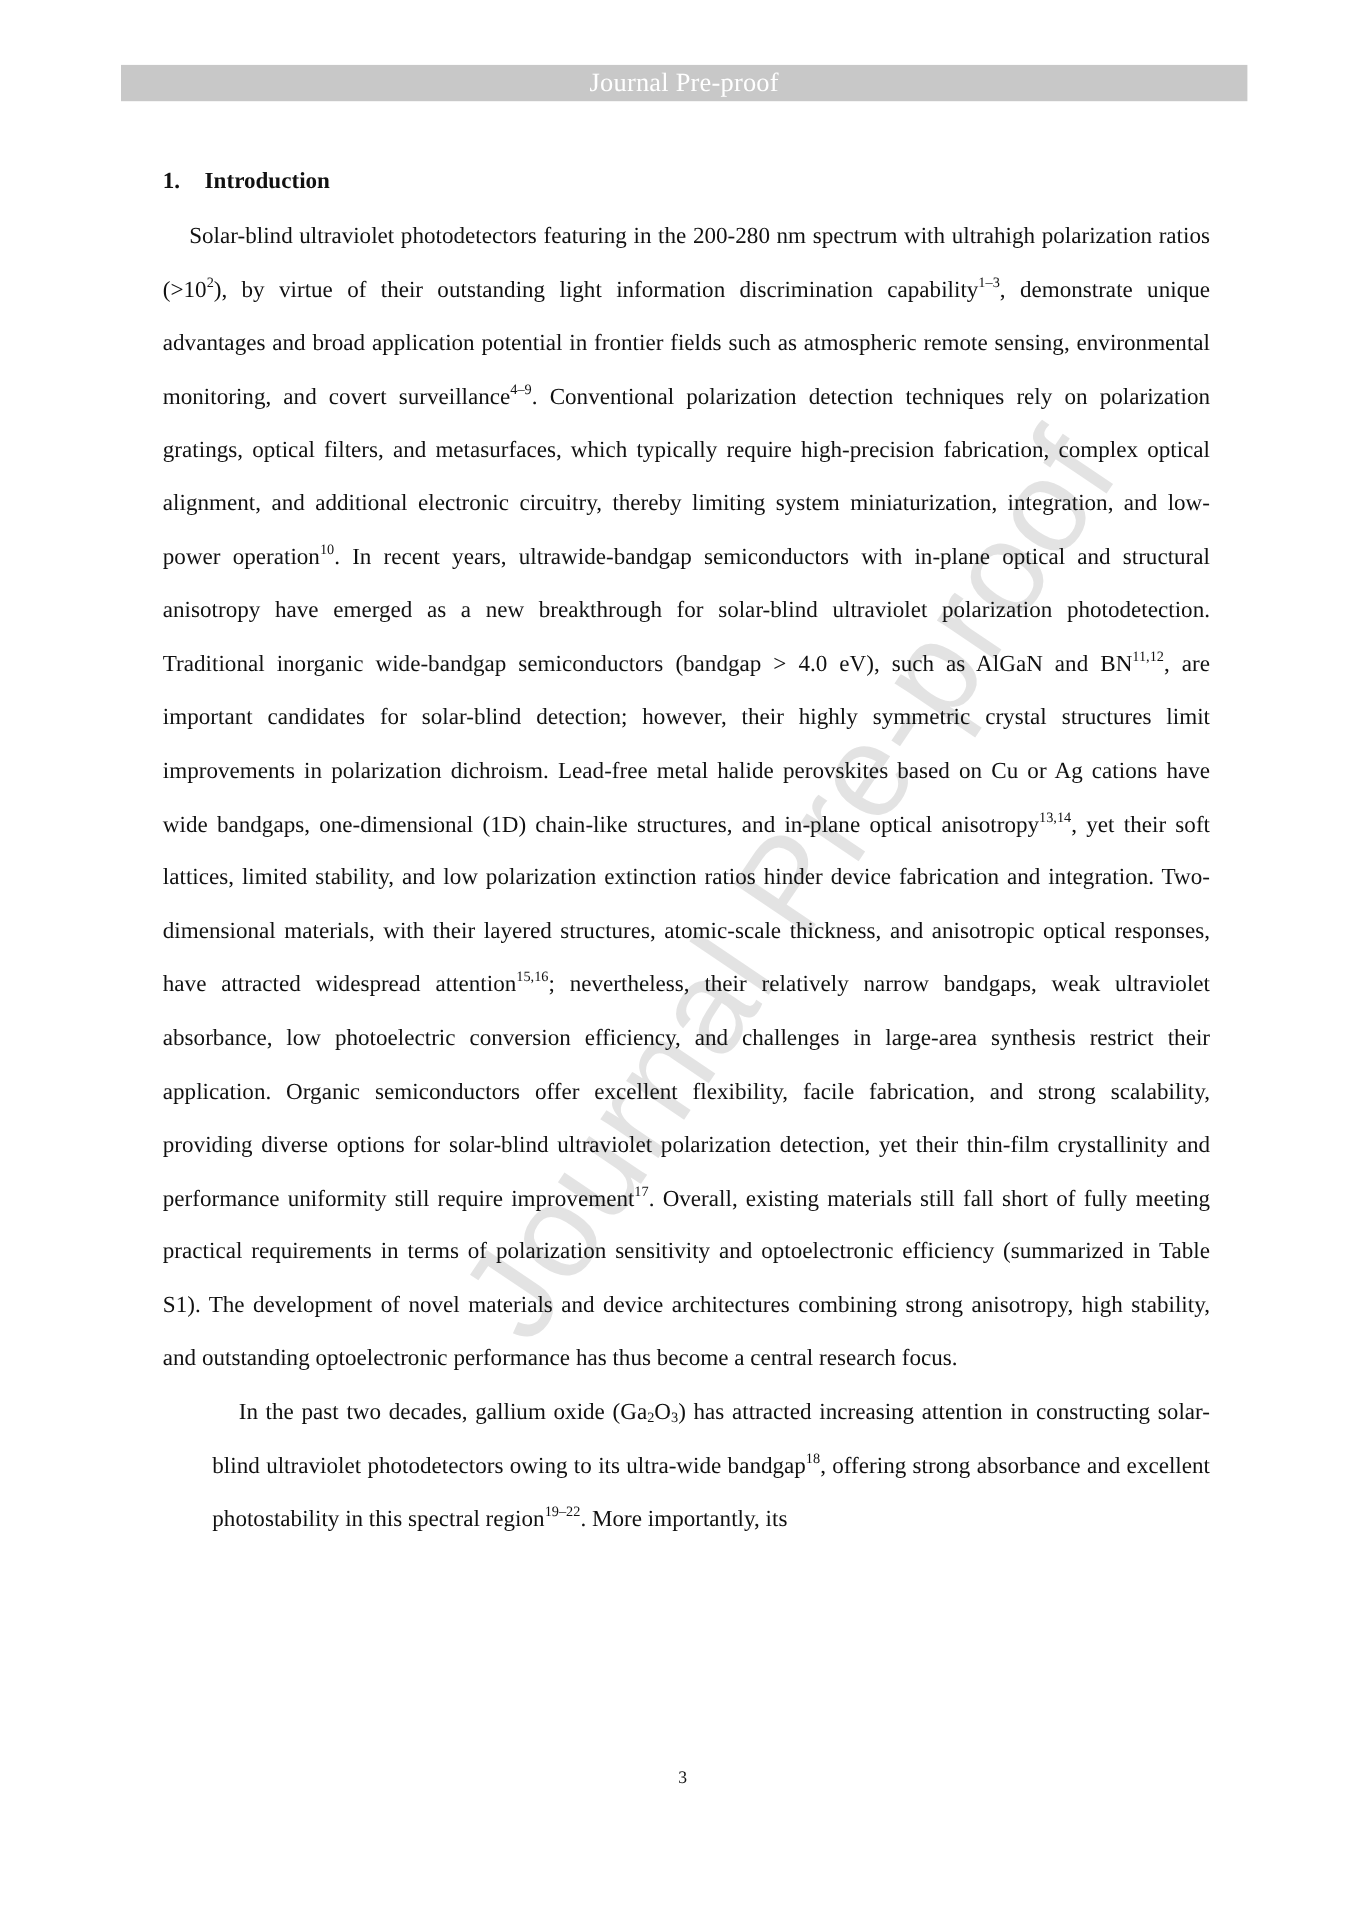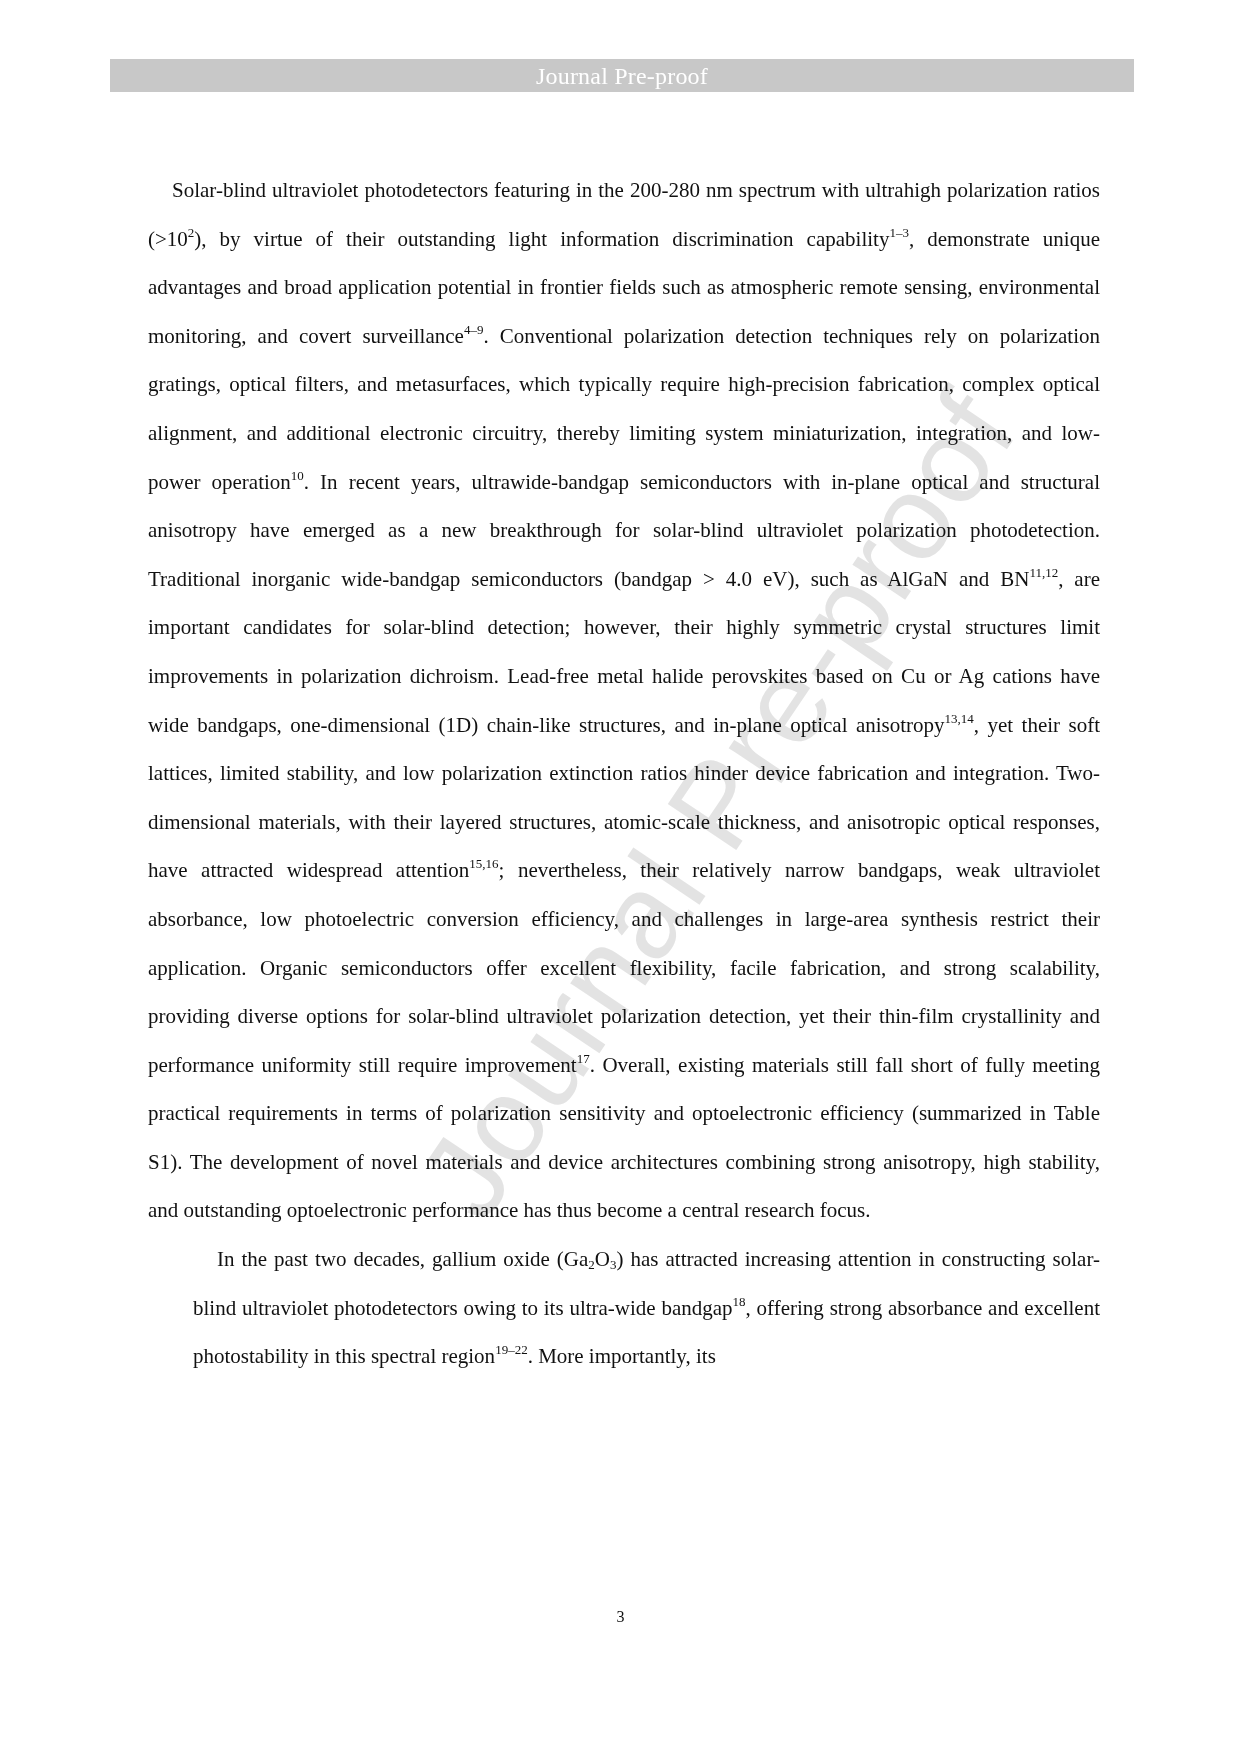--- a/index.html
+++ b/index.html
@@ -95,19 +95,22 @@
 </head>
 <body>
 
 <div class="header-bar">
   <span class="header-title">Journal Pre-proof</span>
 </div>
 
 <div class="watermark">Journal Pre-proof</div>
 
 <div class="content">
+  <h2 class="section-heading">
+    <span class="num">1.</span><span>Introduction</span>
+  </h2>
 
   <p class="para p1"><span>Solar-blind ultraviolet photodetectors featuring in the 200-280 nm spectrum with ultrahigh polarization ratios (&gt;10</span><sup>2</sup><span>), by virtue of their outstanding light information discrimination capability</span><sup>1–3</sup><span>, demonstrate unique advantages and broad application potential in frontier fields such as atmospheric remote sensing, environmental monitoring, and covert surveillance</span><sup>4–9</sup><span>. Conventional polarization detection techniques rely on polarization gratings, optical filters, and metasurfaces, which typically require high-precision fabrication, complex optical alignment, and additional electronic circuitry, thereby limiting system miniaturization, integration, and low-power operation</span><sup>10</sup><span>. In recent years, ultrawide-bandgap semiconductors with in-plane optical and structural anisotropy have emerged as a new breakthrough for solar-blind ultraviolet polarization photodetection. Traditional inorganic wide-bandgap semiconductors (bandgap &gt; 4.0 eV), such as AlGaN and BN</span><sup>11,12</sup><span>, are important candidates for solar-blind detection; however, their highly symmetric crystal structures limit improvements in polarization dichroism. Lead-free metal halide perovskites based on Cu or Ag cations have wide bandgaps, one-dimensional (1D) chain-like structures, and in-plane optical anisotropy</span><sup>13,14</sup><span>, yet their soft lattices, limited stability, and low polarization extinction ratios hinder device fabrication and integration. Two-dimensional materials, with their layered structures, atomic-scale thickness, and anisotropic optical responses, have attracted widespread attention</span><sup>15,16</sup><span>; nevertheless, their relatively narrow bandgaps, weak ultraviolet absorbance, low photoelectric conversion efficiency, and challenges in large-area synthesis restrict their application. Organic semiconductors offer excellent flexibility, facile fabrication, and strong scalability, providing diverse options for solar-blind ultraviolet polarization detection, yet their thin-film crystallinity and performance uniformity still require improvement</span><sup>17</sup><span>. Overall, existing materials still fall short of fully meeting practical requirements in terms of polarization sensitivity and optoelectronic efficiency (summarized in Table S1). The development of novel materials and device architectures combining strong anisotropy, high stability, and outstanding optoelectronic performance has thus become a central research focus.</span></p>
 
   <p class="para p2"><span>In the past two decades, gallium oxide (Ga</span><sub>2</sub><span>O</span><sub>3</sub><span>) has attracted increasing attention in constructing solar-blind ultraviolet photodetectors owing to its ultra-wide bandgap</span><sup>18</sup><span>, offering strong absorbance and excellent photostability in this spectral region</span><sup>19–22</sup><span>. More importantly, its</span></p>
 </div>
 
 <div class="page-number">3</div>
 
 </body></html>

